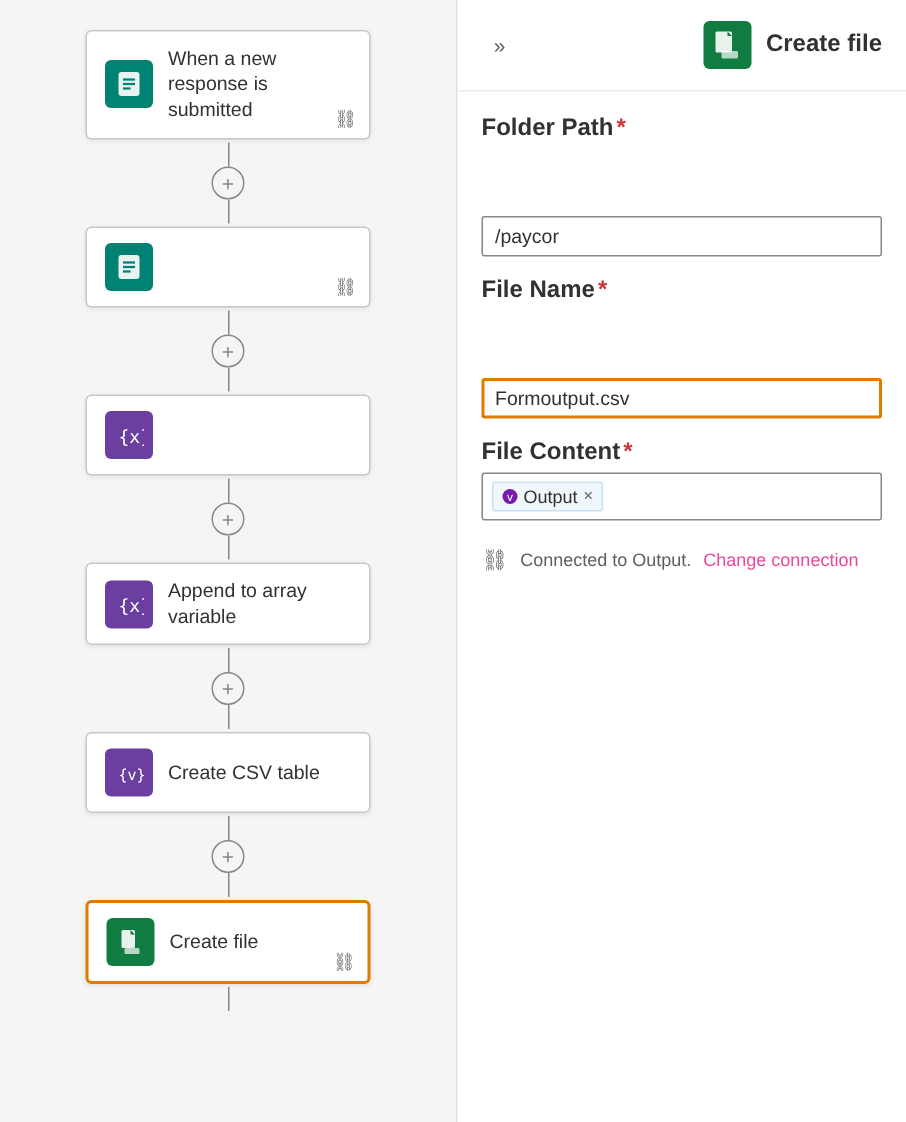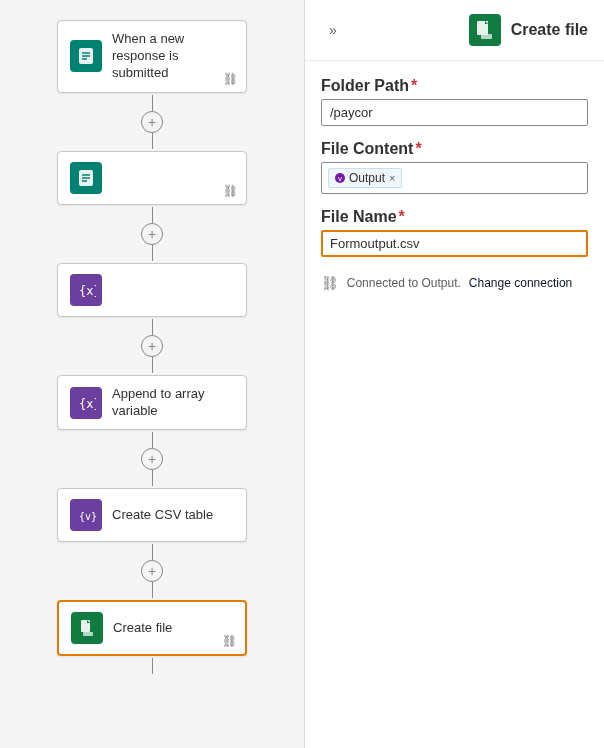--- a/index.html
+++ b/index.html
@@ -200,20 +200,21 @@
 
     .field-input {
       border: 1px solid #8a8886;
       border-radius: 2px;
       padding: 5px 8px;
       font-size: 13px;
       color: #323130;
       background: #fff;
       outline: none;
       width: 100%;
+      margin-top: 45px;
     }
 
     .field-input.focused {
       border: 2px solid #e07b00;
       padding: 4px 7px;
     }
 
     .token-container {
       border: 1px solid #8a8886;
       border-radius: 2px;
@@ -263,21 +264,21 @@
       font-size: 12px;
       color: #605e5c;
       margin-top: 4px;
     }
 
     .connection-icon {
       font-size: 14px;
     }
 
     .change-link {
-      color: #0f172a;
+      color: #ec4899;
       cursor: pointer;
       text-decoration: none;
     }
 
     
     .icon-svg {
       width: 20px;
       height: 20px;
     }
   </style>
@@ -400,42 +401,42 @@
   </div>
 
 
   <div class="panel-body">
 
     <div class="field-group">
       <div class="field-label">
         <span>Folder Path</span><span class="required">*</span>
       </div>
       <input class="field-input" type="text" value="/paycor" style="">
+    </div>
+
+    <div class="field-group">
+      <div class="field-label">
+        <span>File Name</span><span class="required">*</span>
+      </div>
+      <input class="field-input focused" type="text" value="Formoutput.csv" style="">
     </div>
 
     <div class="field-group">
       <div class="field-label">
         <span>File Content</span><span class="required">*</span>
       </div>
       <div class="token-container">
         <div class="token">
           <span class="token-dot">v</span>
           <span>Output</span>
           <span class="token-close">×</span>
         </div>
       </div>
     </div>
 
-    <div class="field-group">
-      <div class="field-label">
-        <span>File Name</span><span class="required">*</span>
-      </div>
-      <input class="field-input focused" type="text" value="Formoutput.csv" style="">
-    </div>
-
     <div class="connection-info">
       <span class="connection-icon">⛓</span>
       <span>Connected to Output.</span>
       <a class="change-link">Change connection</a>
     </div>
 
   </div>
 </div>
 
 </body></html>

